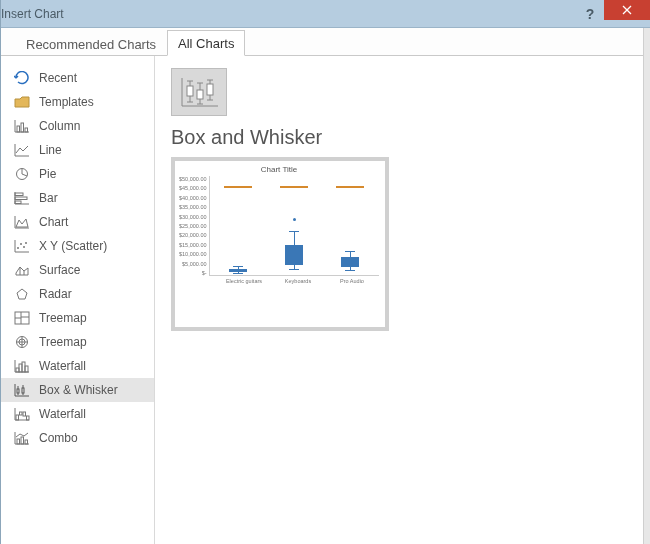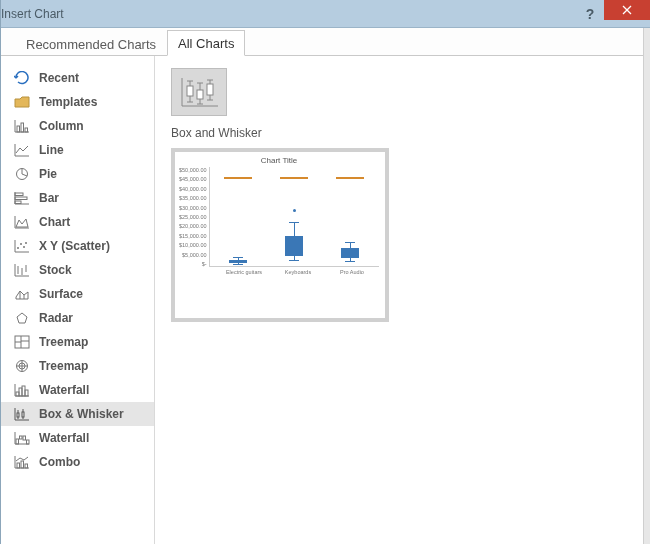--- a/index.html
+++ b/index.html
@@ -89,21 +89,20 @@
     display: flex;
     background: #fff;
     overflow: hidden;
   }
 
   .sidebar {
     width: 154px;
     border-right: 1px solid #d9d9d9;
     padding-top: 10px;
     background: #fff;
-    font-weight: bold;
   }
   .sidebar-item {
     display: flex;
     align-items: center;
     height: 24px;
     padding-left: 12px;
     cursor: default;
   }
   .sidebar-item.selected {
     background: #e5e5e5;
@@ -133,21 +132,21 @@
     height: 48px;
     background: #d9d9d9;
     border: 1px solid #bdbdbd;
     display: flex;
     align-items: center;
     justify-content: center;
   }
   .subtype-btn svg { width: 42px; height: 36px; }
 
   .chart-type-title {
-    font-size: 12px;
+    font-size: 20px;
     color: #555;
     margin: 6px 0 8px 0;
   }
 
   .preview {
     width: 218px;
     height: 174px;
     border: 4px solid #d0d0d0;
     background: #fff;
     position: relative;
@@ -319,32 +318,20 @@
             <svg viewBox="0 0 16 14">
               <line x1="1" y1="1" x2="1" y2="13" stroke="#777"></line>
               <line x1="1" y1="13" x2="15" y2="13" stroke="#777"></line>
               <circle cx="4" cy="9" r="1" fill="#777"></circle>
               <circle cx="7" cy="5" r="1" fill="#777"></circle>
               <circle cx="10" cy="8" r="1" fill="#777"></circle>
               <circle cx="12" cy="4" r="1" fill="#777"></circle>
             </svg>
           </span>
         <span class="sidebar-label">X Y (Scatter)</span>
-      </div>
-      <div class="sidebar-item">
-        <span class="sidebar-icon">
-            <svg viewBox="0 0 16 14">
-              <line x1="1" y1="1" x2="1" y2="13" stroke="#777"></line>
-              <line x1="1" y1="13" x2="15" y2="13" stroke="#777"></line>
-              <line x1="4" y1="3" x2="4" y2="11" stroke="#777"></line>
-              <line x1="8" y1="5" x2="8" y2="12" stroke="#777"></line>
-              <line x1="12" y1="2" x2="12" y2="9" stroke="#777"></line>
-            </svg>
-          </span>
-        <span class="sidebar-label">Stock</span>
       </div>
       <div class="sidebar-item">
         <span class="sidebar-icon">
             <svg viewBox="0 0 16 14">
               <path d="M2 10 L6 4 L10 8 L14 5 L14 12 L2 12 Z" fill="none" stroke="#777"></path>
               <line x1="6" y1="4" x2="6" y2="12" stroke="#777"></line>
               <line x1="10" y1="8" x2="10" y2="12" stroke="#777"></line>
             </svg>
           </span>
         <span class="sidebar-label">Surface</span>

